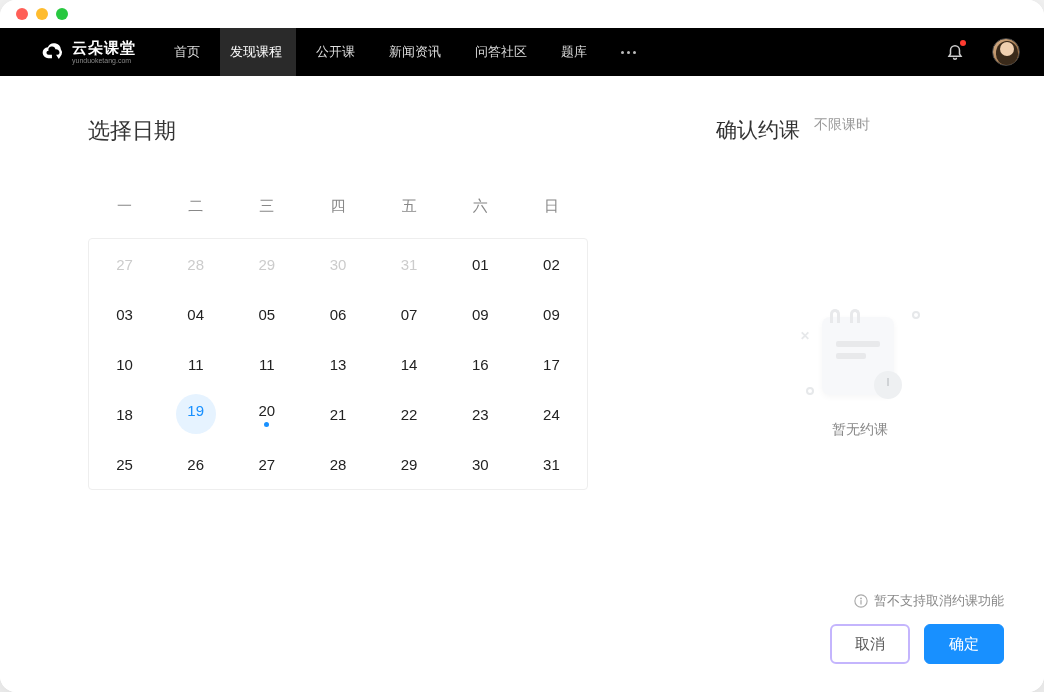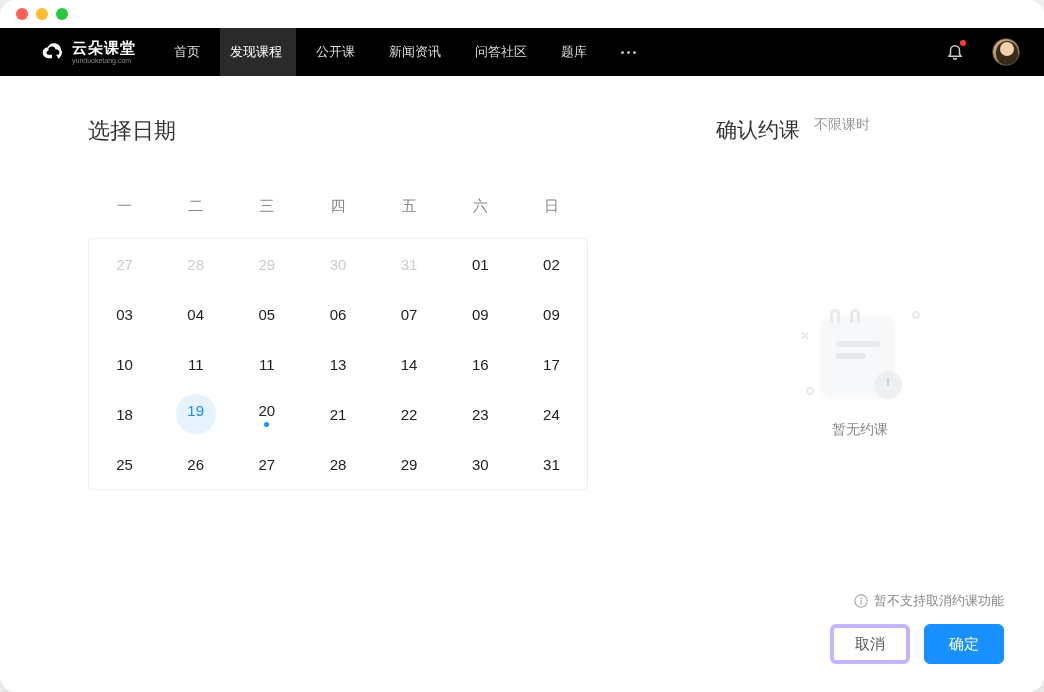--- a/index.html
+++ b/index.html
@@ -203,21 +203,21 @@
     display:flex; align-items:center; gap:6px; color:#888; font-size:13px;
     justify-content:flex-end; margin-bottom:14px;
   }
   .footer-note svg{width:14px;height:14px;}
   .btn-row { display:flex; gap:14px; justify-content:flex-end; }
   .btn {
     min-width:80px; height:40px; border-radius:6px; font-size:15px;
     display:flex;align-items:center;justify-content:center; cursor:pointer;
     padding: 0 20px;
   }
-  .btn-cancel { border:4px solid #c4b5fd; background:#fff; color:#555; }
+  .btn-cancel { border:2px solid #c4b5fd; background:#fff; color:#555; }
   .btn-primary { background:#1890ff; color:#fff; border:1px solid #1890ff; }
 </style>
 </head>
 <body>
 
 <div class="window">
 
   <div class="titlebar">
     <div class="tl-dot tl-red"></div>
     <div class="tl-dot tl-yellow"></div>

